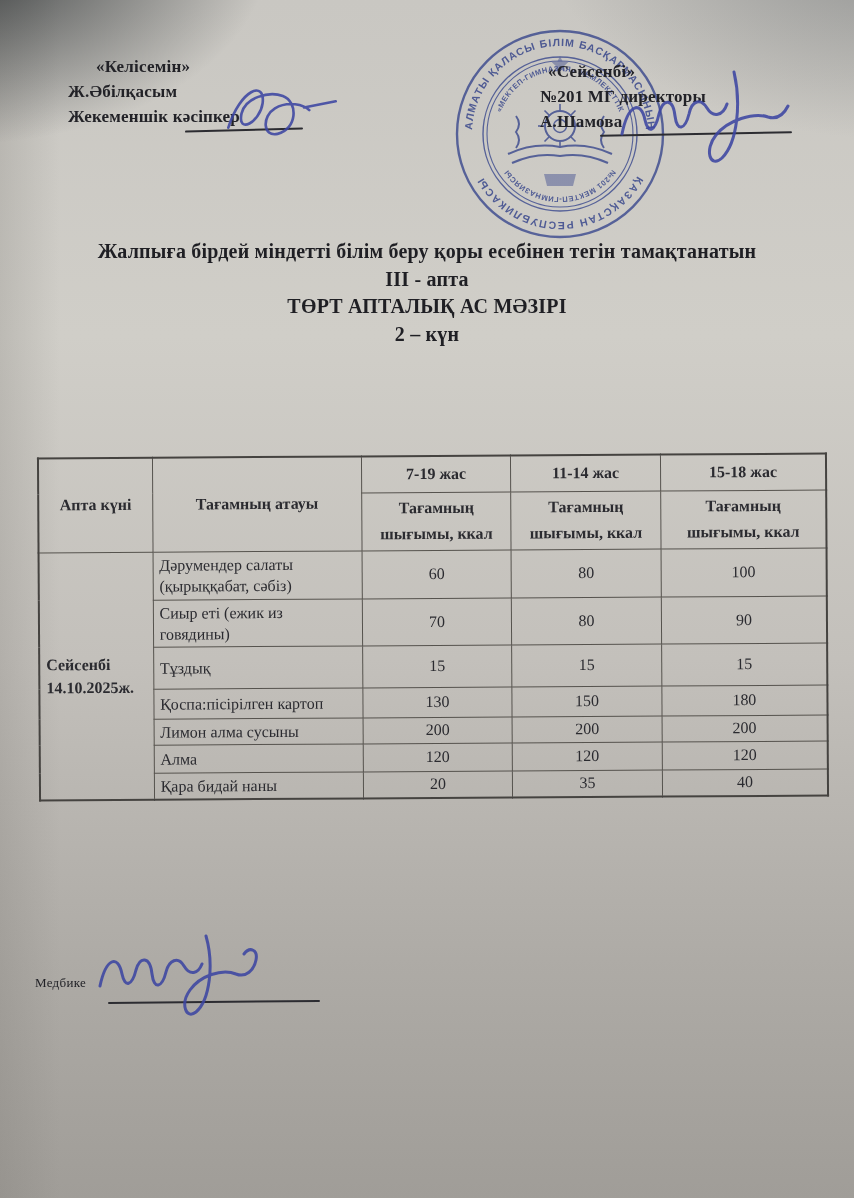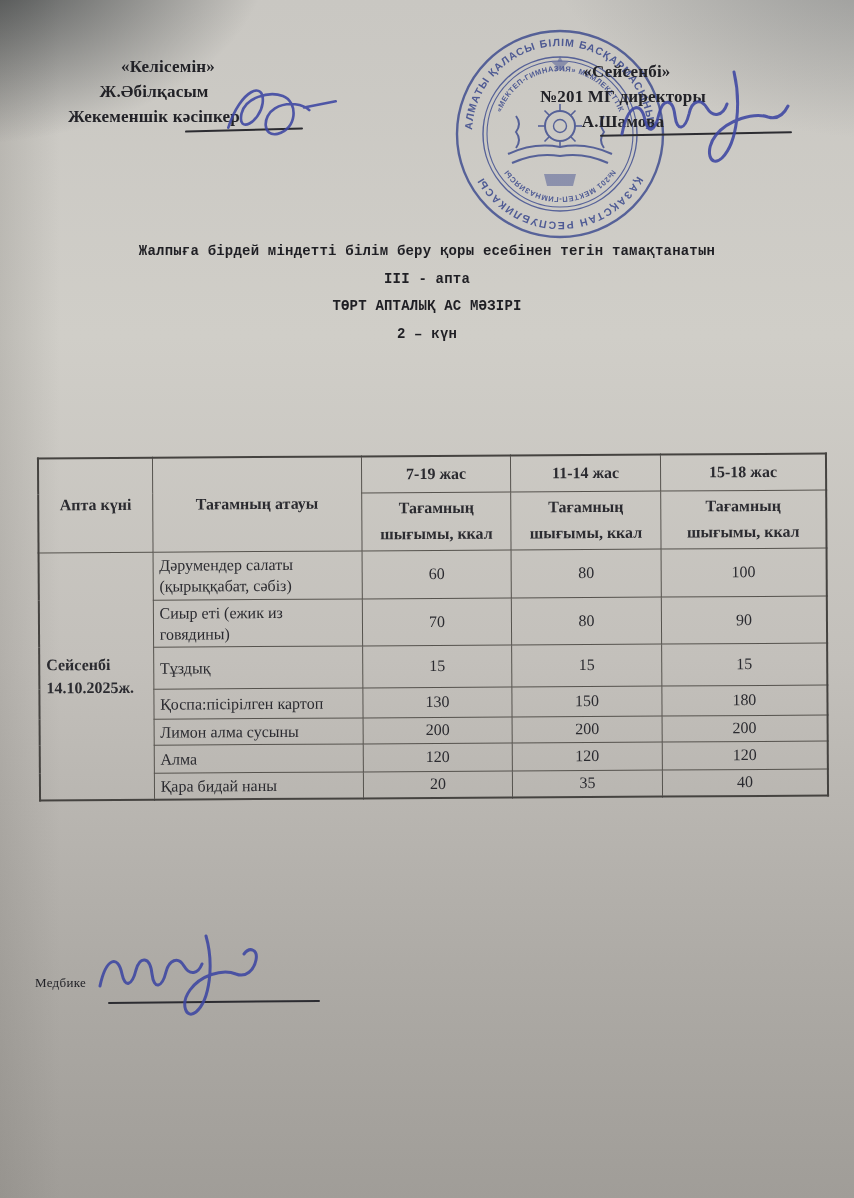--- a/index.html
+++ b/index.html
@@ -12,34 +12,34 @@
   .paper{
     position:absolute;inset:0;
     background:
       radial-gradient(430px 270px at -40px -50px, rgba(44,48,50,0.92), rgba(44,48,50,0) 72%),
       radial-gradient(520px 300px at 905px -70px, rgba(92,96,99,0.55), rgba(92,96,99,0) 70%),
       linear-gradient(90deg, rgba(118,115,110,0.22), rgba(118,115,110,0) 7%),
       linear-gradient(180deg,#c9c7c2 0%,#d0cec8 28%,#c3c0bb 55%,#aeaba6 80%,#a09d98 100%);
   }
   .abs{position:absolute;}
   
-  .approval{z-index:3;font-weight:bold;font-size:17px;line-height:25px;letter-spacing:.2px;color:#222227;text-align:center;}
+  .approval{z-index:3;font-weight:bold;font-size:17px;line-height:25px;letter-spacing:.2px;color:#222227;}
   .approval .indent{padding-left:28px;}
   .sig-line{position:absolute;background:#2c2c31;height:2px;z-index:3;border-radius:1px;}
   .sig{position:absolute;z-index:4;}
   .sig path{fill:none;stroke:#3c46a2;stroke-width:3;stroke-linecap:round;stroke-linejoin:round;opacity:.88;}
   
   .stamp{position:absolute;z-index:2;mix-blend-mode:multiply;opacity:.82;}
   .stamp circle{fill:none;stroke:#4a5db8;}
   .stamp text{fill:#3f53b2;font-family:"Liberation Sans","DejaVu Sans",sans-serif;font-weight:bold;}
   .stamp .emb{stroke:#4a5db8;fill:none;stroke-width:2;}
   .stamp .embfill{fill:rgba(74,93,184,0.55);stroke:none;}
   
   .title-block{left:0;width:854px;text-align:center;z-index:3;font-weight:bold;color:#1f1f24;}
-  .title-block div{line-height:27.5px;font-size:14px;letter-spacing:.2px;font-family:Liberation Mono, monospace;}
+  .title-block div{line-height:27.5px;font-size:20px;letter-spacing:.2px;}
   
   .menu-table-wrap{z-index:3;transform:rotate(-0.35deg);}
   table.menu{border-collapse:collapse;width:790px;table-layout:fixed;color:#2b2b30;}
   table.menu td,table.menu th{border:1.6px solid #56534e;font-size:16px;vertical-align:middle;padding:2px 6px;}
   table.menu{border:2.2px solid #454340;}
   th{font-weight:bold;}
   .c-day{width:113px;}
   .c-dish{width:207px;}
   .c-a1{width:148px;}
   .c-a2{width:148px;}

